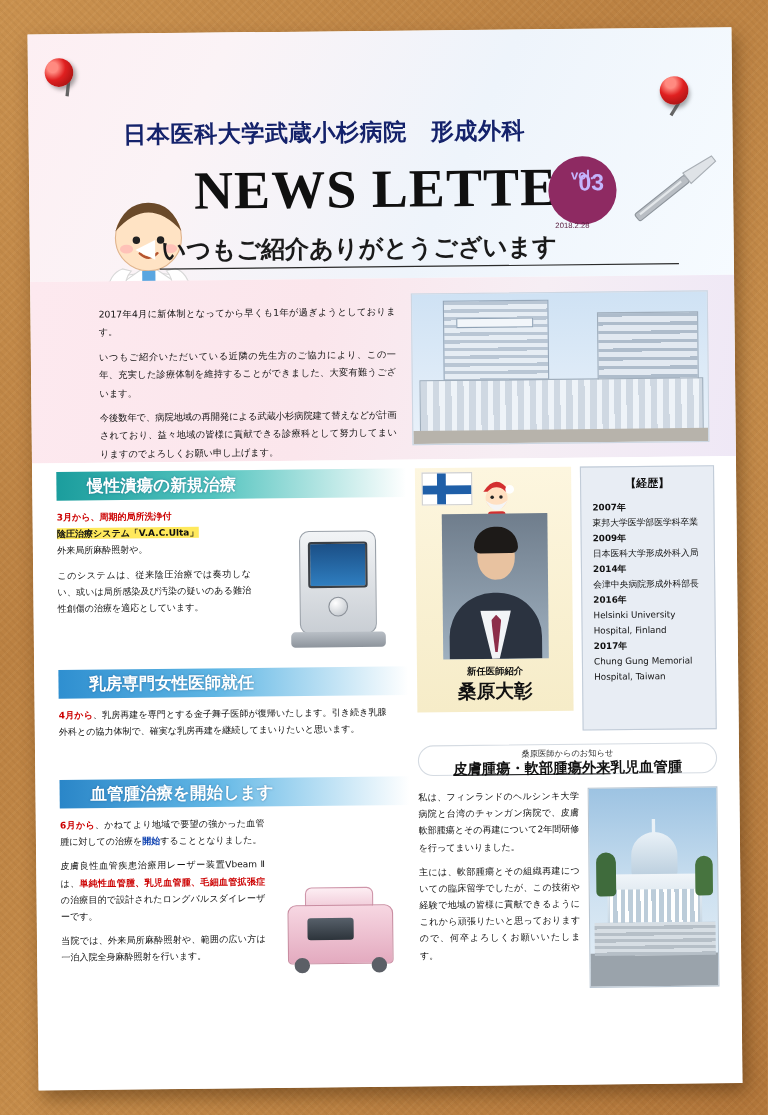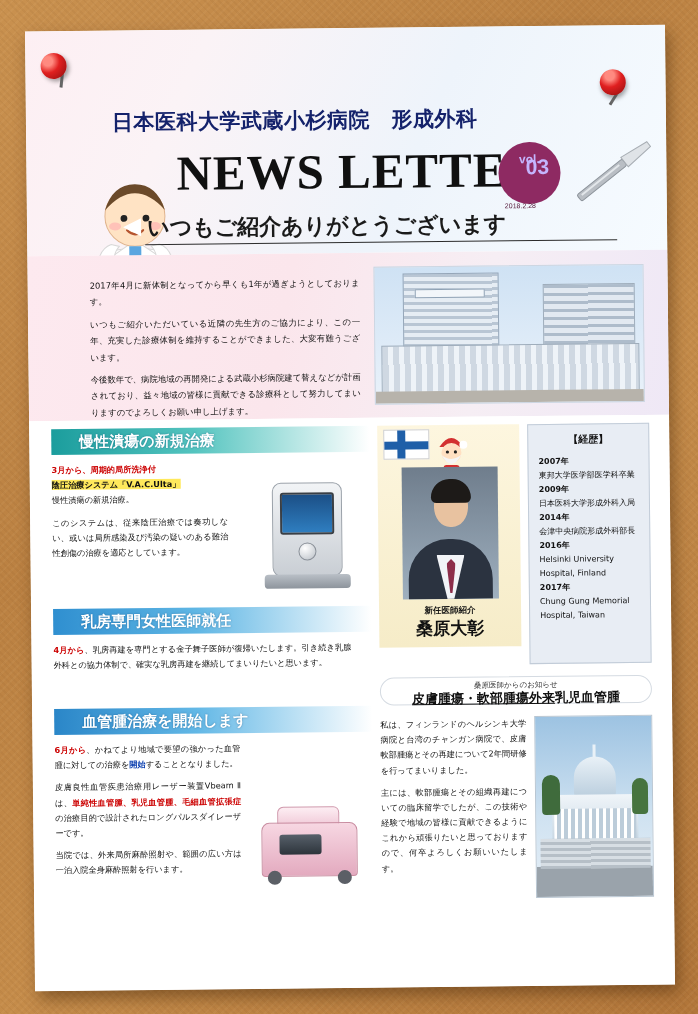--- a/index.html
+++ b/index.html
@@ -364,21 +364,21 @@
     <div class="col-left">
 
       <div class="sec-head teal">
         <span>慢性潰瘍の新規治療</span>
       </div>
       <div class="blk" style="height:146px">
         <div class="txt-col">
           <p class="para">
             <span class="hl-red">3月から、周期的局所洗浄付</span><br>
             <span class="hl-yellow">陰圧治療システム「V.A.C.Ulta」</span><br>
-            <span>慢性潰瘍の新規治療。</span>
+            <span>外来局所麻酔照射や。</span>
           </p>
           <p class="para">このシステムは、従来陰圧治療では奏功しない、或いは局所感染及び汚染の疑いのある難治性創傷の治療を適応としています。</p>
         </div>
         <div class="dev-vac">
           <div class="vac-body"></div>
           <div class="vac-screen"></div>
           <div class="vac-knob"></div>
           <div class="vac-base"></div>
         </div>
       </div>

